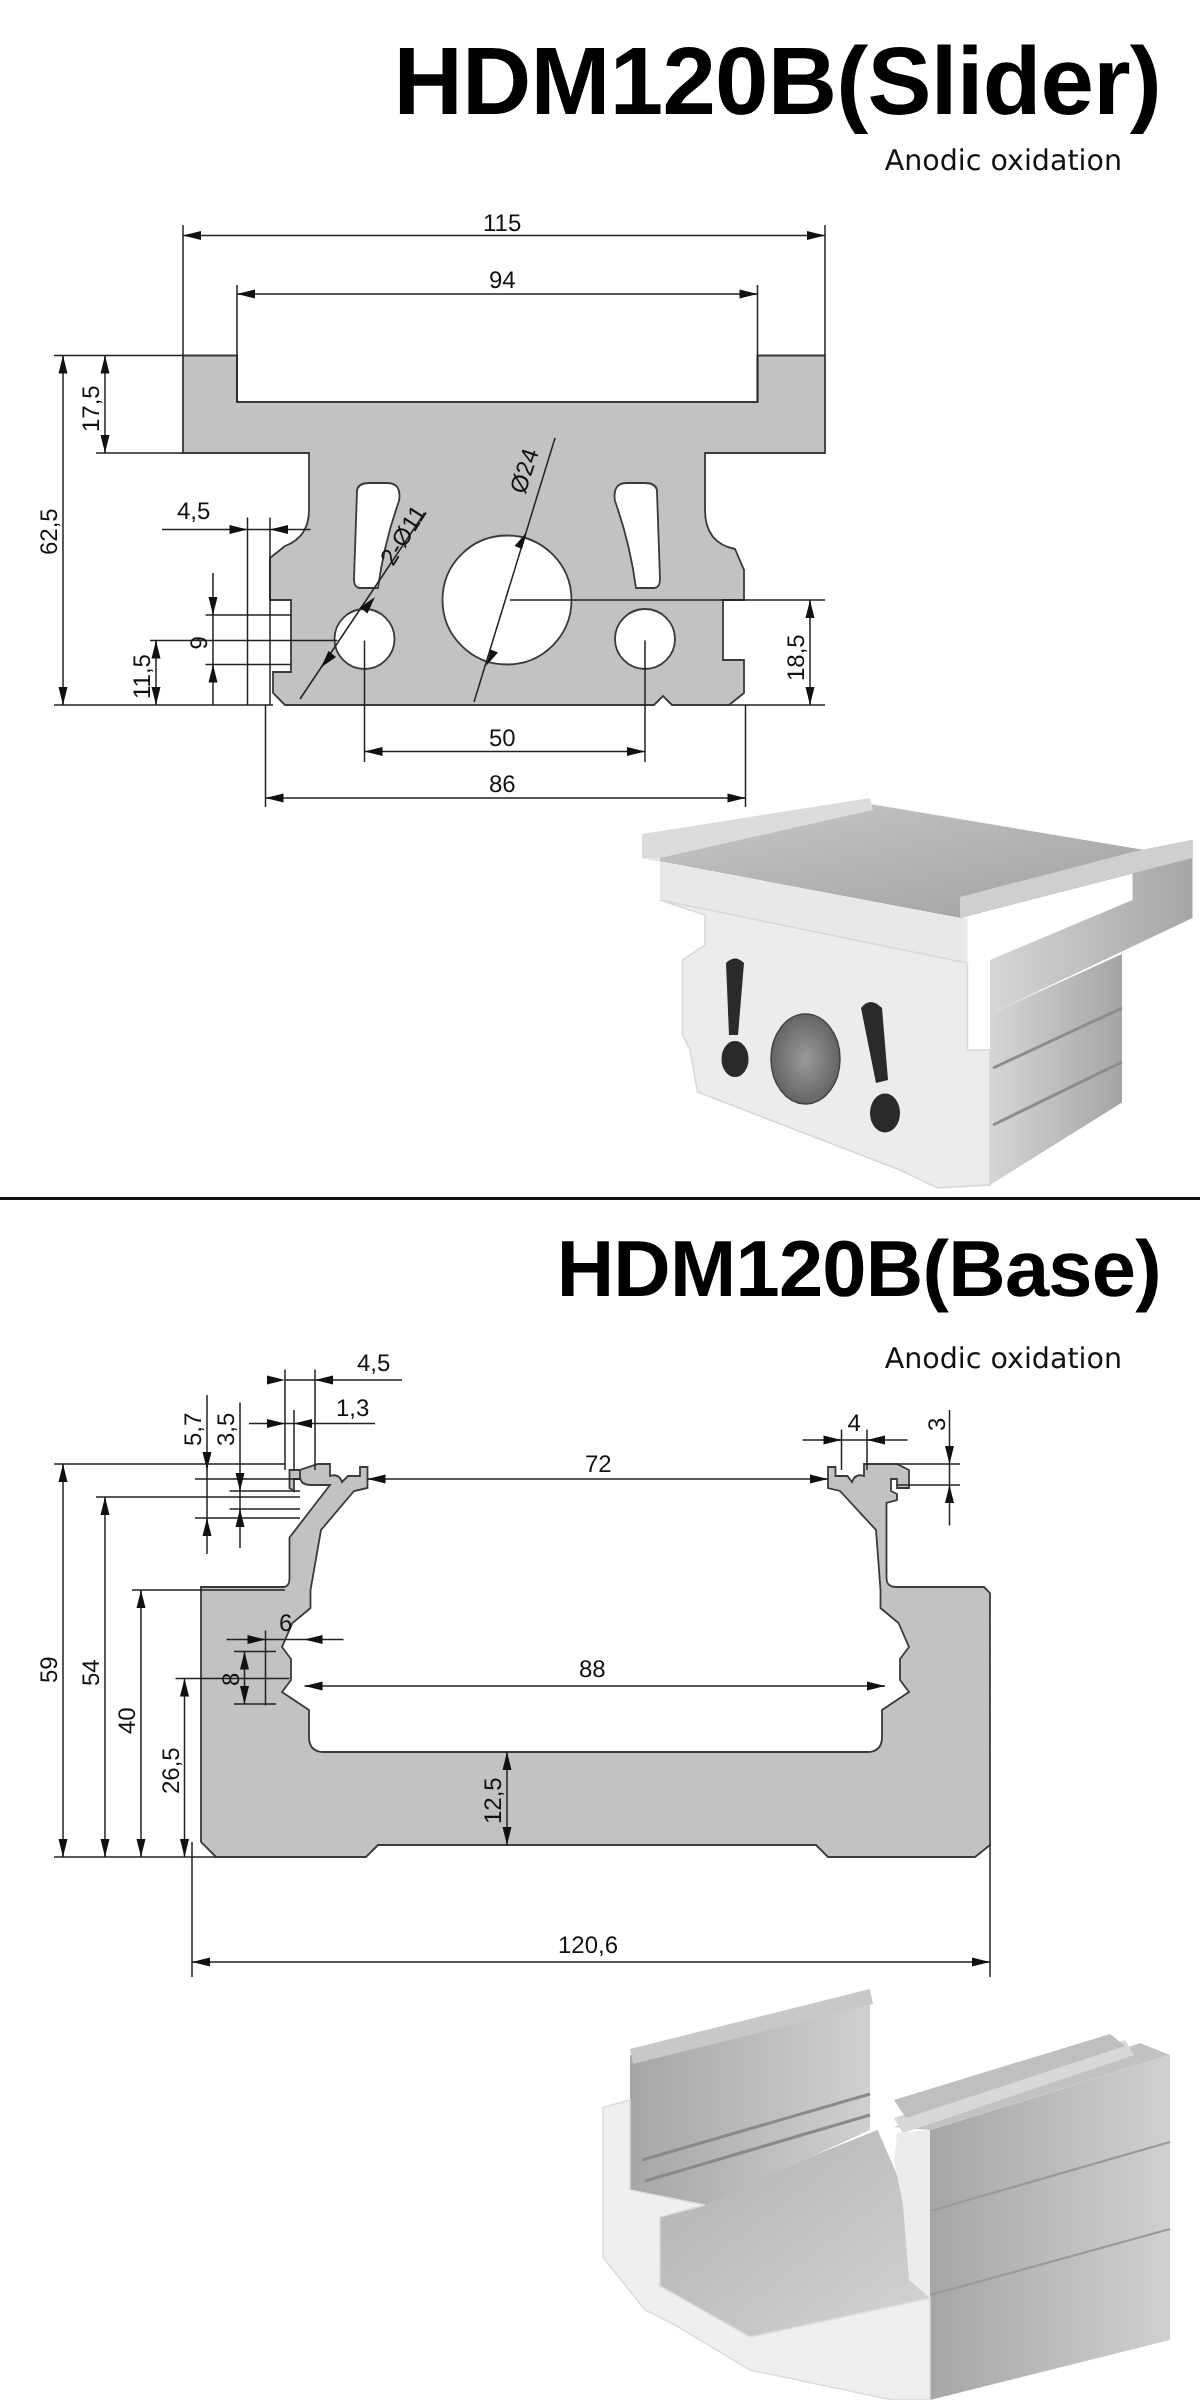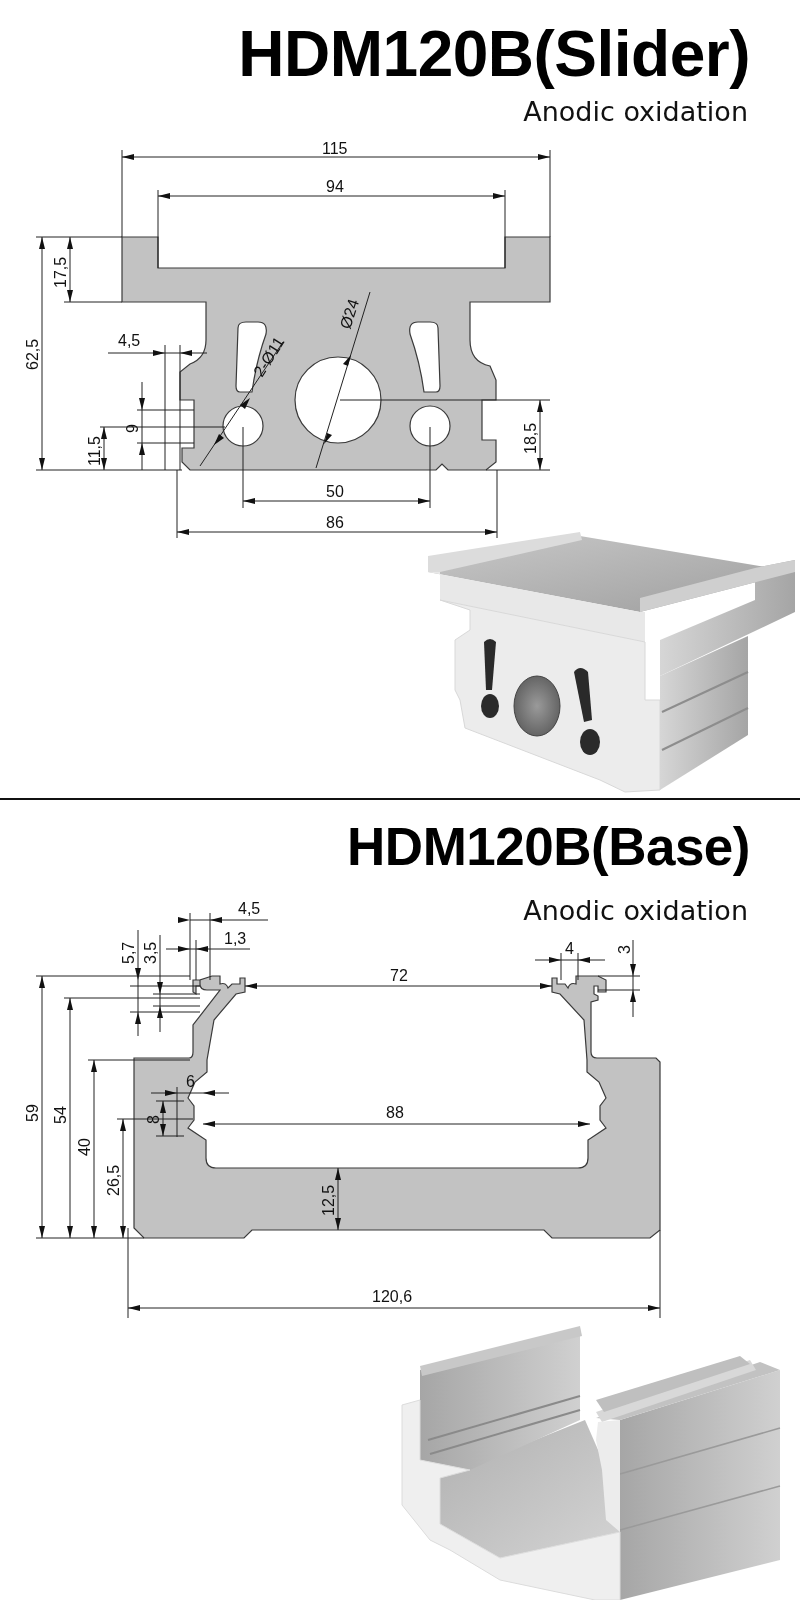--- a/index.html
+++ b/index.html
@@ -1,20 +1,20 @@
 <!DOCTYPE html>
 <html><head>
 <meta charset="utf-8">
 <style>
   html, body { margin:0; padding:0; background:#ffffff; }
   body { width:800px; height:1600px; position:relative; overflow:hidden; font-family:"DejaVu Sans", sans-serif; }
-  .title { position:absolute; right:50px; font-family:"Liberation Sans", sans-serif; font-weight:bold; color:#000; letter-spacing:-0.5px; line-height:1; }
+  .title { position:absolute; right:26px; font-family:"Liberation Sans", sans-serif; font-weight:bold; color:#000; letter-spacing:-0.5px; line-height:1; }
   .title.t1 { top:22px; font-size:64px; }
   .title.t2 { top:820px; font-size:53px; }
-  .subtitle { position:absolute; right:52px; font-family:"DejaVu Sans", sans-serif; font-size:27px; color:#111; line-height:1; }
+  .subtitle { position:absolute; right:52px; font-family:"DejaVu Sans", sans-serif; font-size:19px; color:#111; line-height:1; }
   .subtitle.s1 { top:98px; }
   .subtitle.s2 { top:897px; }
   .divider { position:absolute; left:0; top:798px; width:800px; height:2px; background:#111; }
   svg { position:absolute; left:0; overflow:visible; }
   .dim text { font-family:"Liberation Sans", sans-serif; font-size:16px; fill:#111; }
   .dl { stroke:#222; stroke-width:1; fill:none; }
   .prof { fill:#c2c2c2; stroke:#3a3a3a; stroke-width:1.2; }
   .hole { fill:#ffffff; stroke:#3a3a3a; stroke-width:1.2; }
 </style>
 </head>

